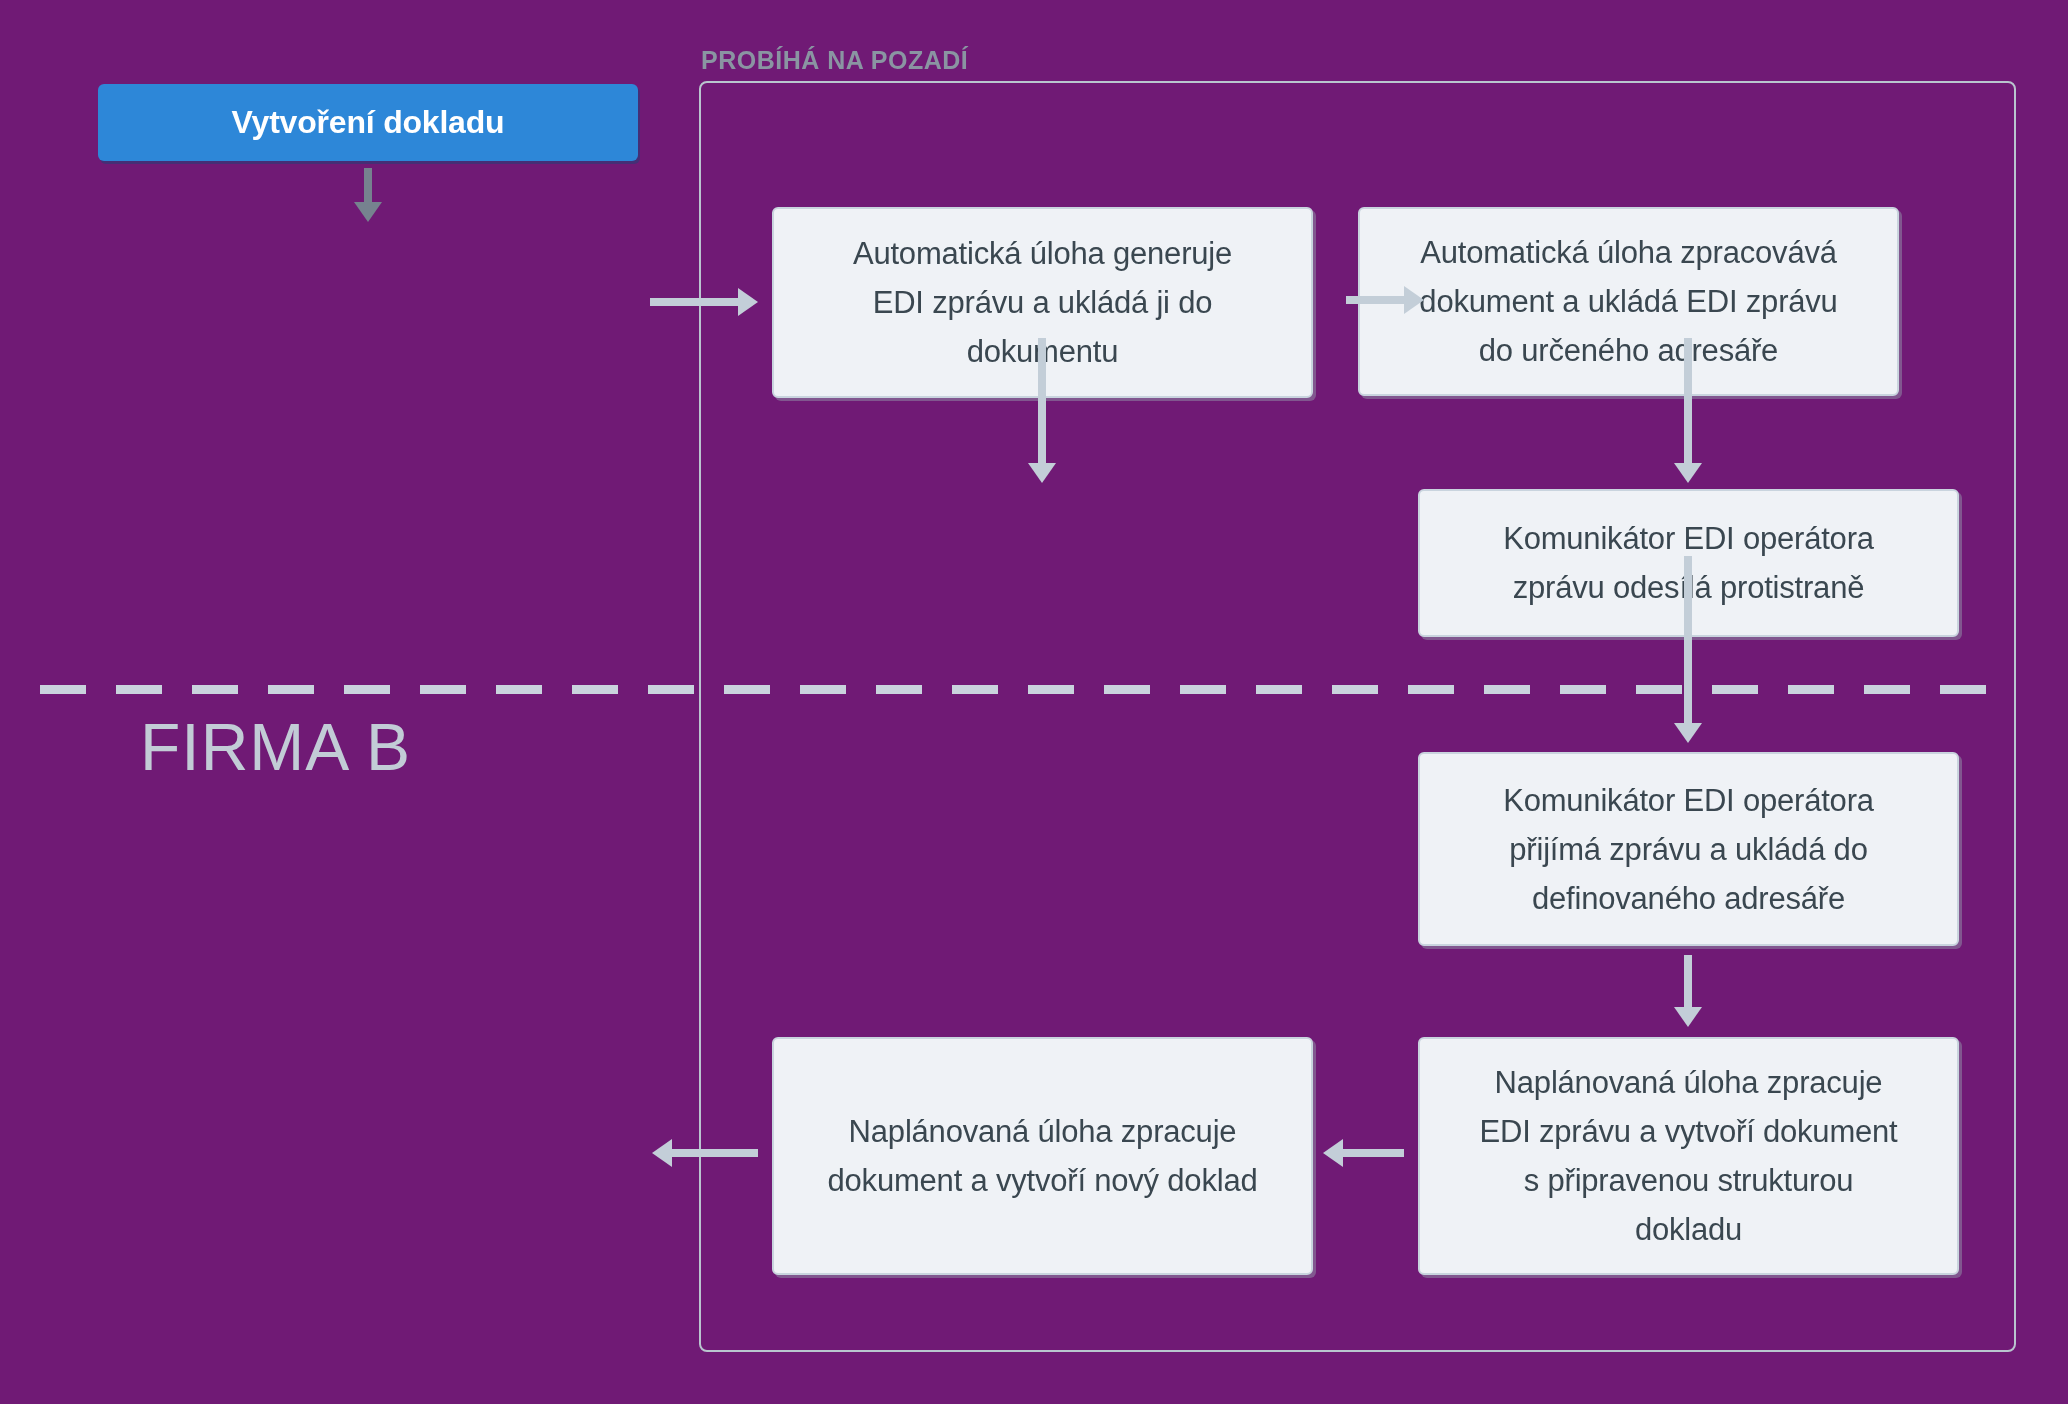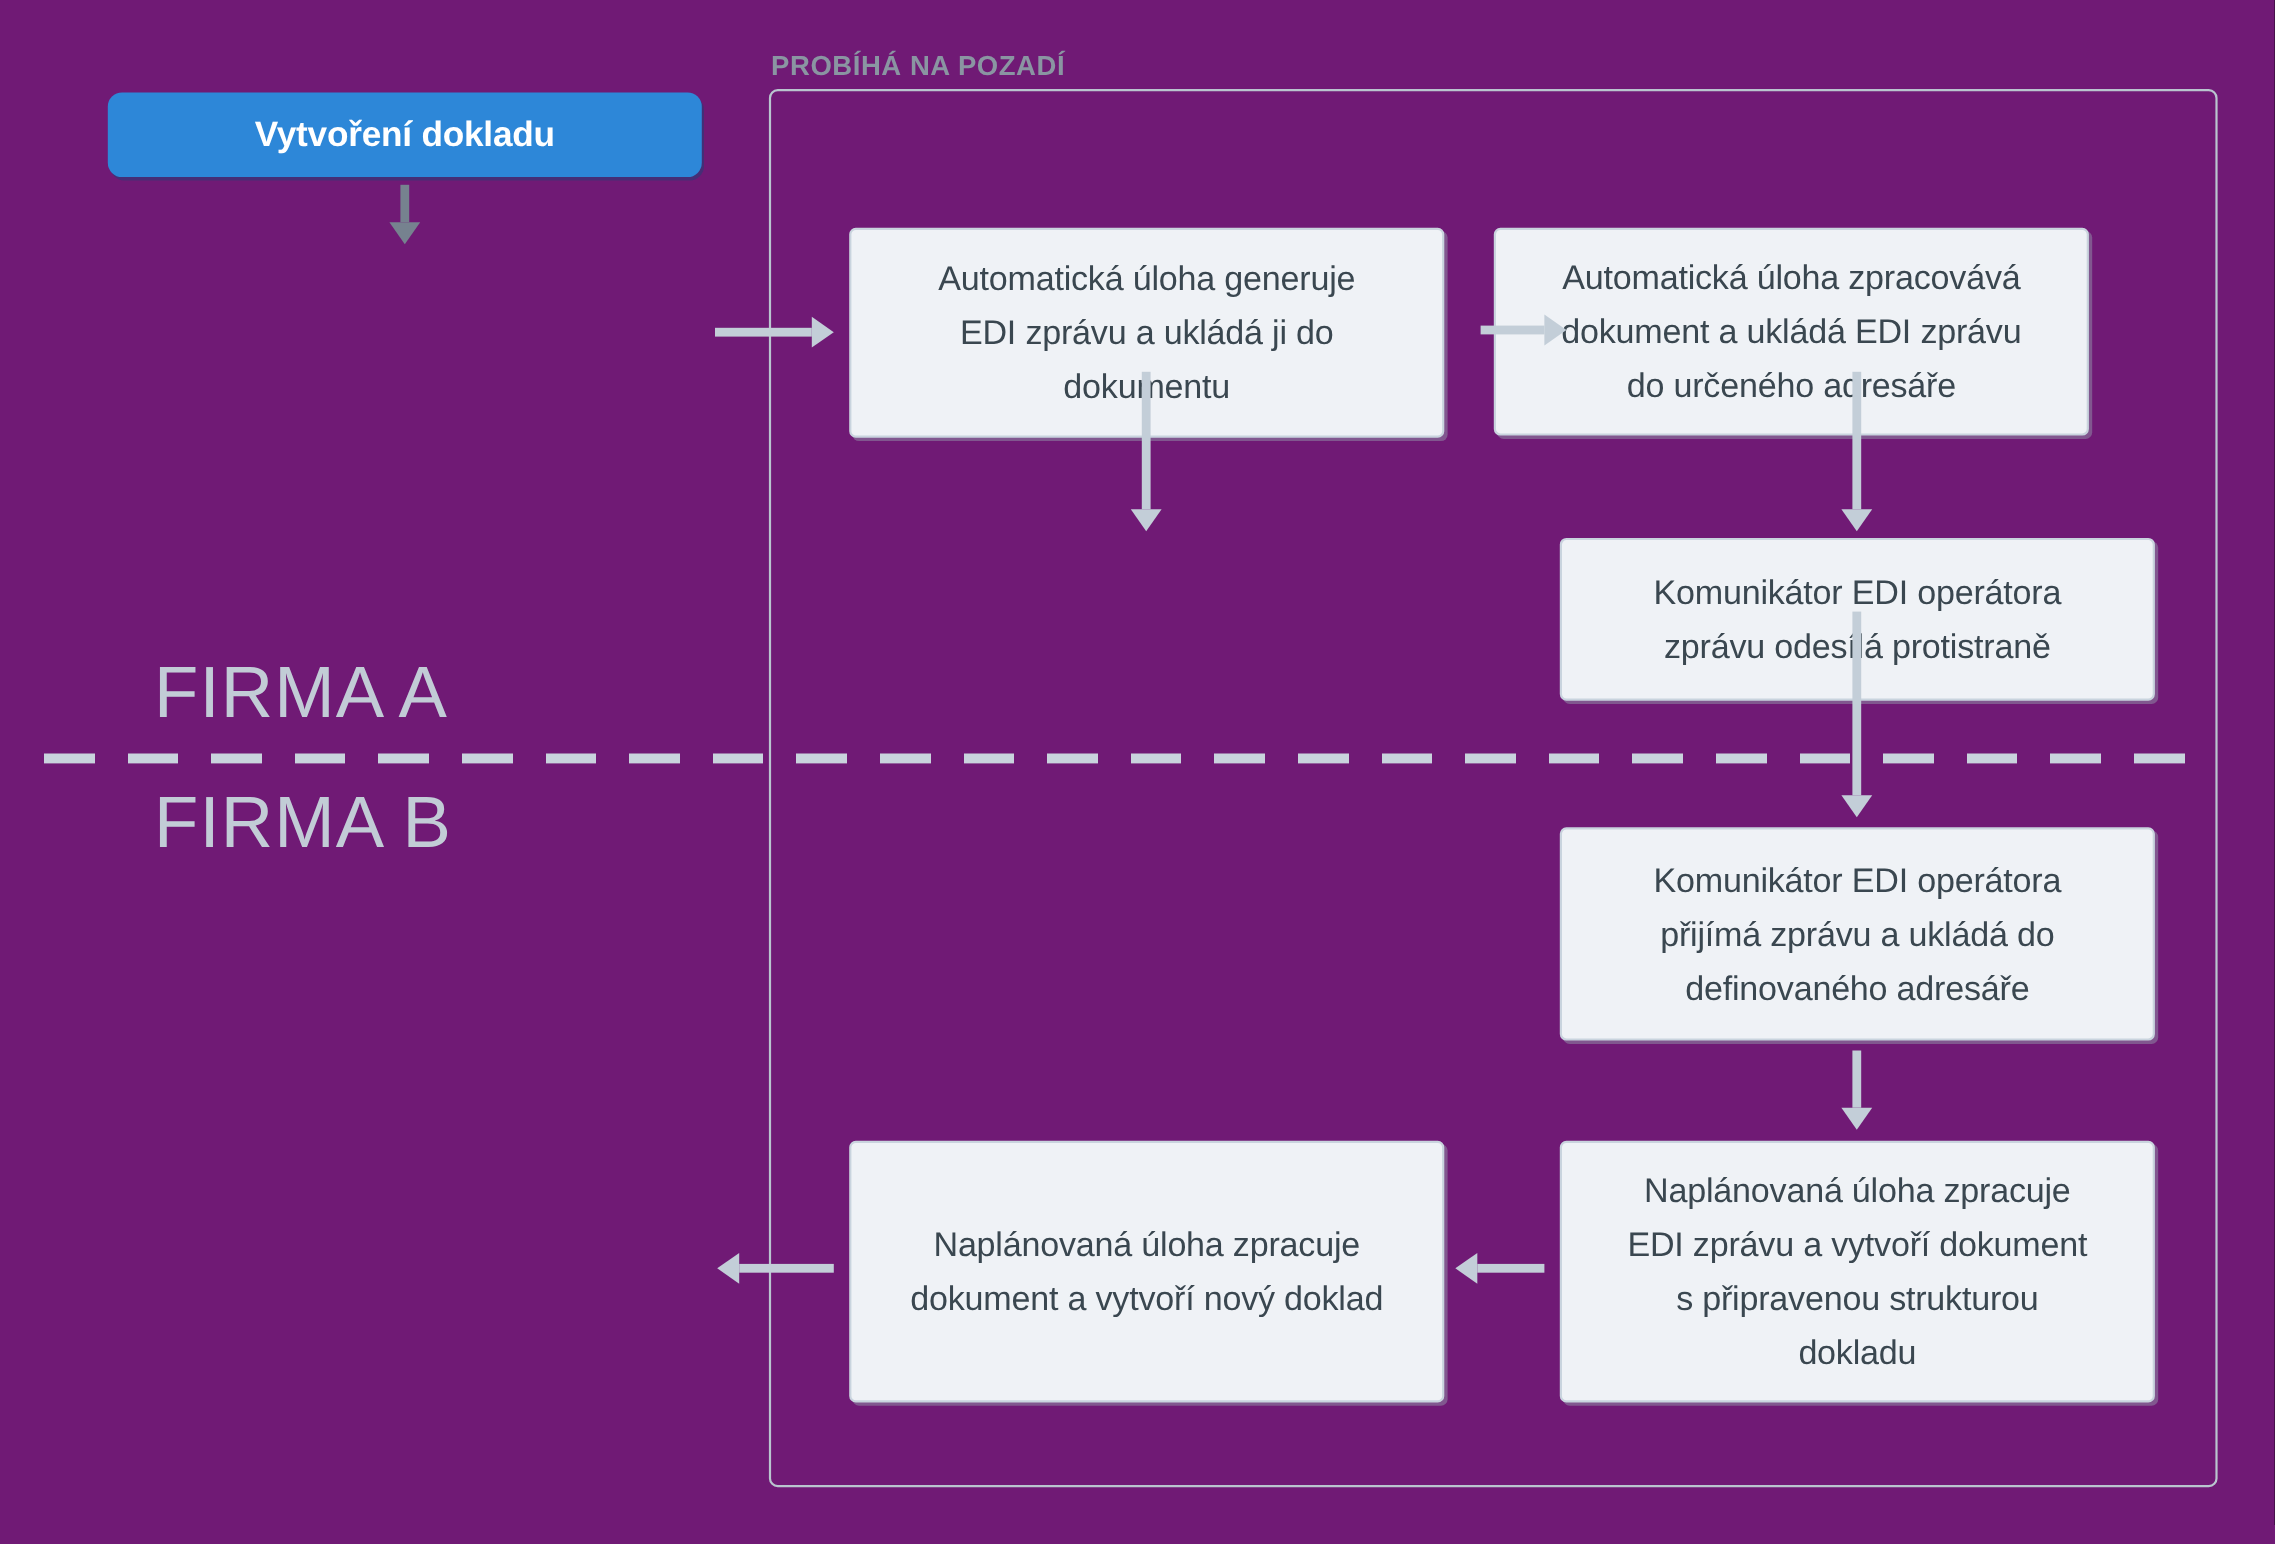--- a/index.html
+++ b/index.html
@@ -121,25 +121,24 @@
   .arr.dark.down::after { border-top-color: #76828f; }
 </style>
 </head>
 <body>
 
 <div class="canvas">
 
   <div class="frame"></div>
   <div class="frame-label">PROBÍHÁ NA POZADÍ</div>
 
-  <div class="lane-label lane-a">FIRMA A</div>
   <div class="divider"></div>
   <div class="lane-label lane-b">FIRMA B</div>
 
-  <div class="node blue-solid" style="left:98px; top:84px; width:540px; height:77px;border-radius:13px;">Vytvoření dokladu</div>
+  <div class="node blue-solid" style="left:98px; top:84px; width:540px; height:77px;">Vytvoření dokladu</div>
 
 
   <div class="node gray" style="left:772px; top:207px; width:541px; height:191px;">Automatická úloha generuje
 EDI zprávu a ukládá ji do
 dokumentu</div>
 
   <div class="node gray" style="left:1358px; top:207px; width:541px; height:189px;">Automatická úloha zpracovává
 dokument a ukládá EDI zprávu
 do určeného adresáře</div>
 

